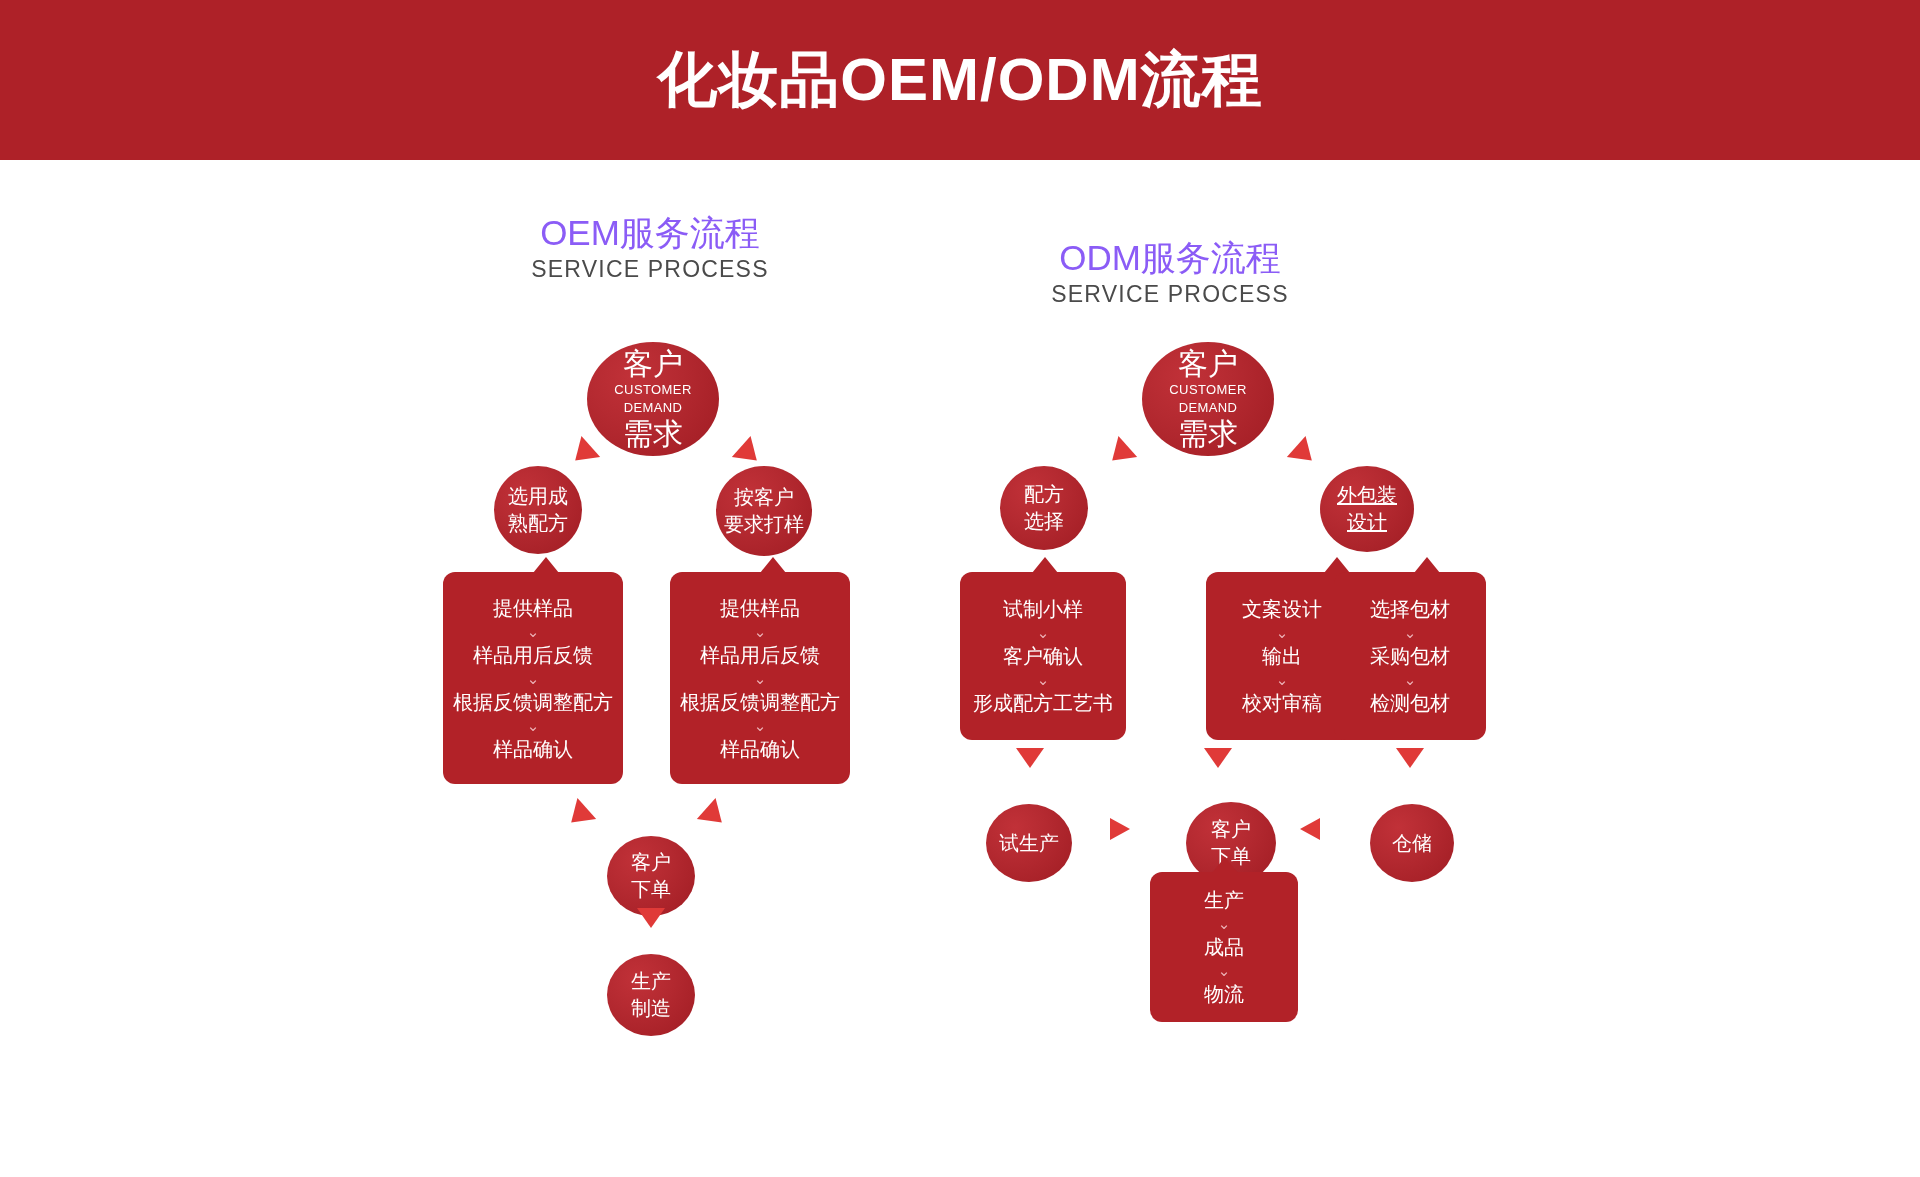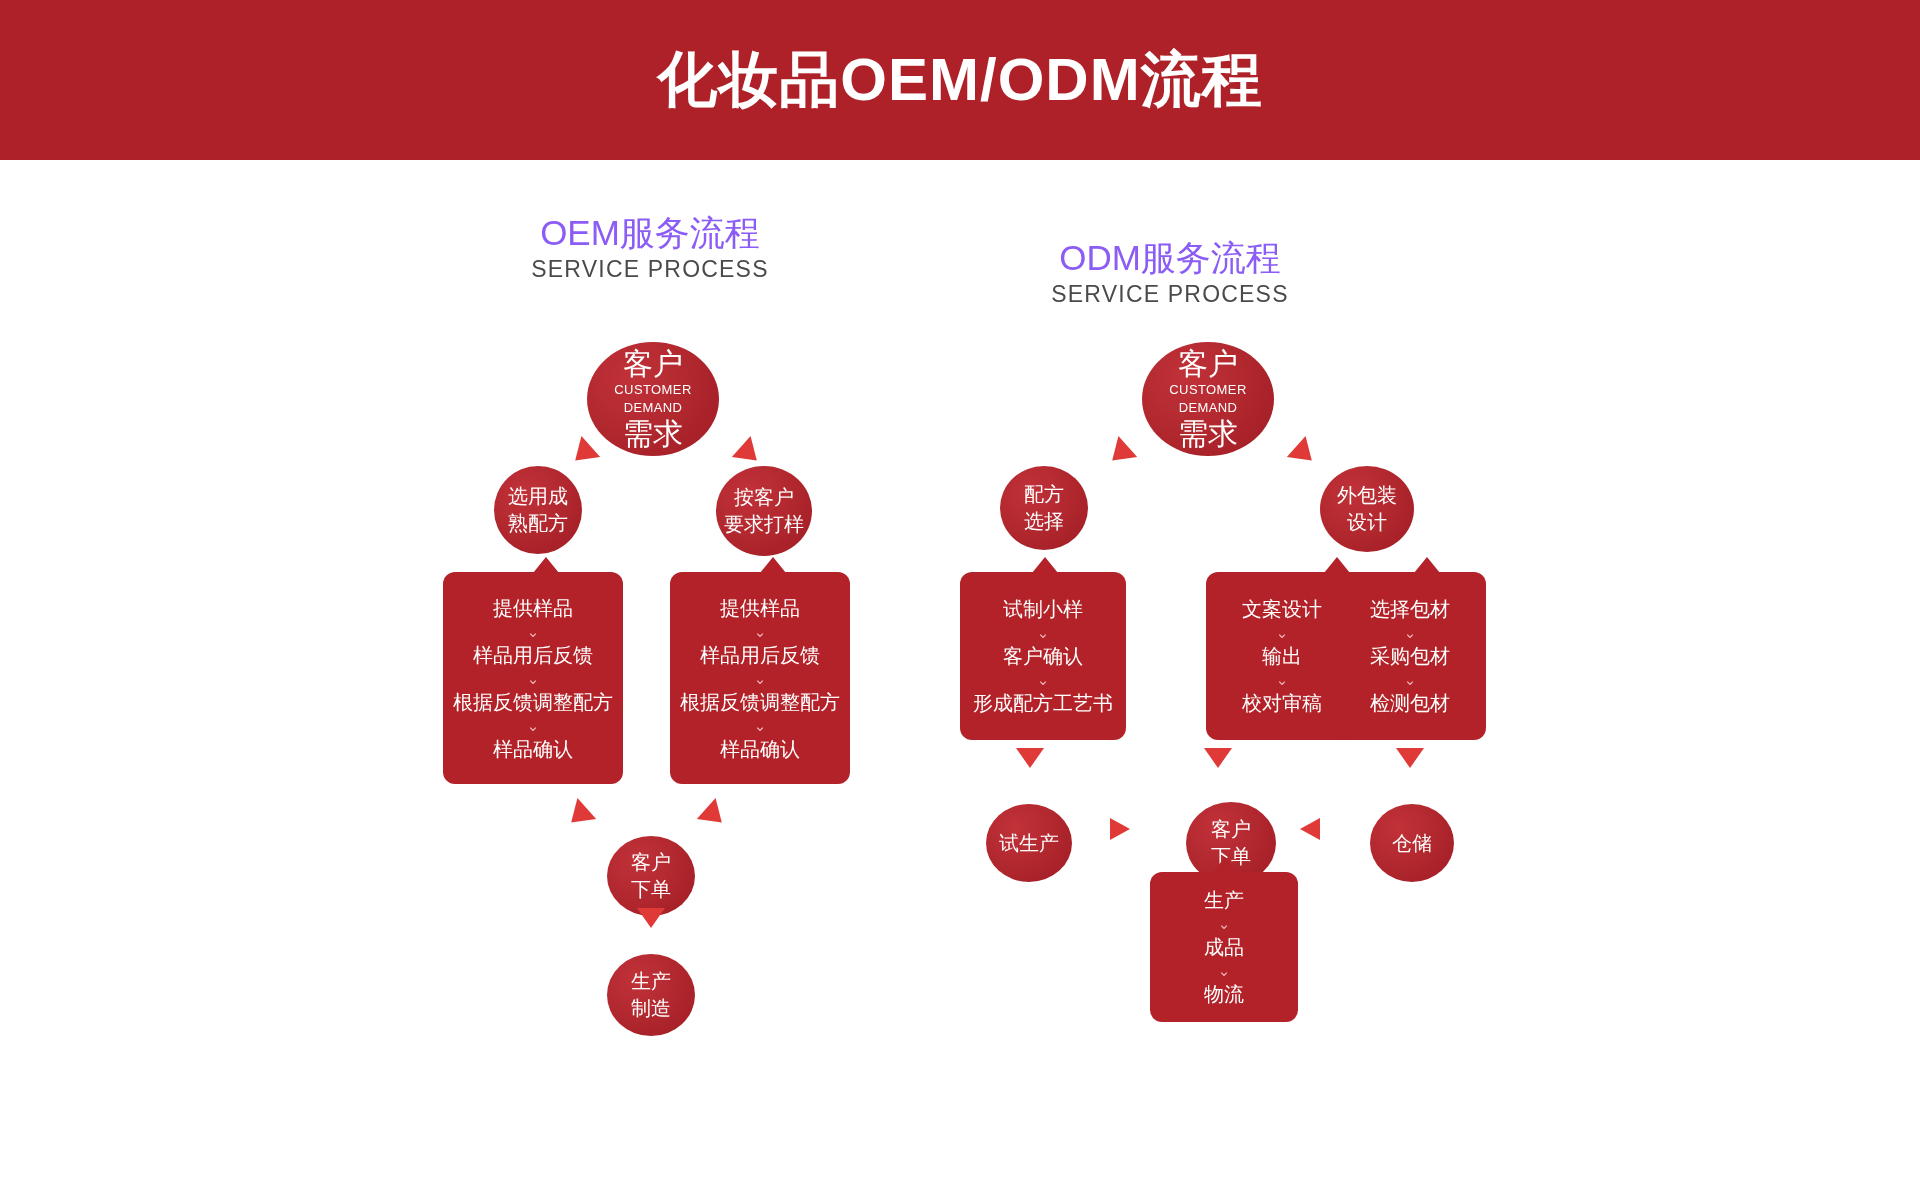--- a/index.html
+++ b/index.html
@@ -223,21 +223,21 @@
   </div>
 
   <div class="arrow diag" style="left:1106px; top:443px; transform: rotate(48deg);"></div>
   <div class="arrow diag" style="left:1290px; top:443px; transform: rotate(-48deg);"></div>
 
   <div class="node circle" style="left:1000px; top:452px; width:88px; height:84px;">
     <div class="c-sm">配方</div>
     <div class="c-sm">选择</div>
   </div>
 
-  <div class="node circle" style="left:1320px; top:452px; width:94px; height:86px;">
+  <div class="node circle" style="left:1320px; top:452px; width:94px; height:86px;text-decoration:underline;">
     <div class="c-sm">外包装</div>
     <div class="c-sm">设计</div>
   </div>
 
   <div class="box" style="left:960px; top:572px; width:166px; height:168px;">
     <div class="notch" style="left:72px;"></div>
     <div class="box-line">试制小样</div>
     <div class="box-sep">⌄</div>
     <div class="box-line">客户确认</div>
     <div class="box-sep">⌄</div>

